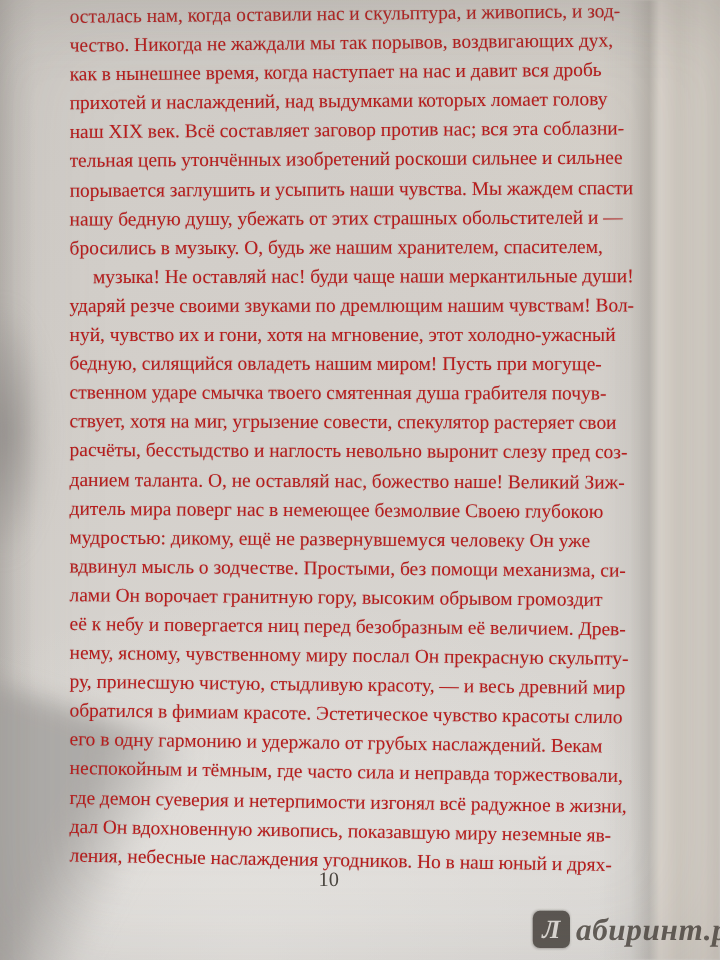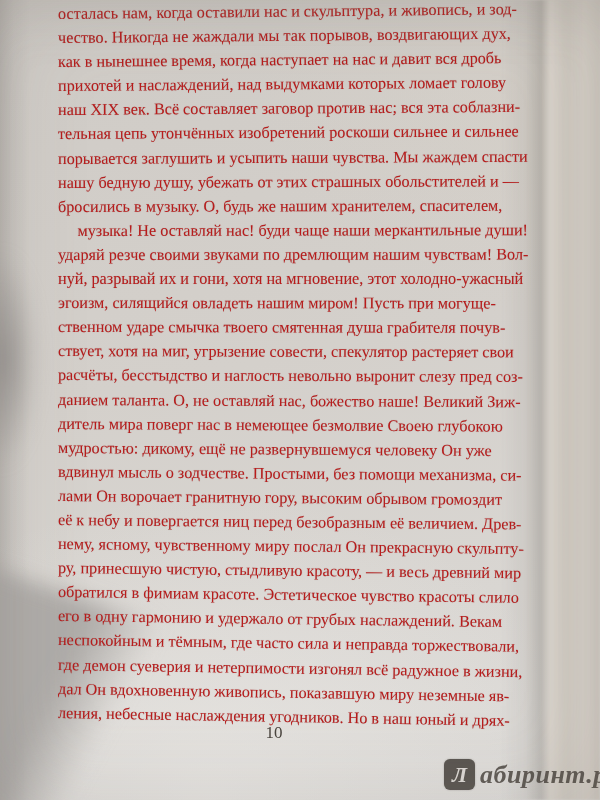--- a/index.html
+++ b/index.html
@@ -66,22 +66,22 @@
       <div class="text-line" style="transform: rotate(-0.545deg) scaleX(1);">чество. Никогда не жаждали мы так порывов, воздвигающих дух,</div>
       <div class="text-line" style="transform: rotate(-0.49deg) scaleX(1);">как в нынешнее время, когда наступает на нас и давит вся дробь</div>
       <div class="text-line" style="transform: rotate(-0.435deg) scaleX(1);">прихотей и наслаждений, над выдумками которых ломает голову</div>
       <div class="text-line" style="transform: rotate(-0.38deg) scaleX(1);">наш XIX век. Всё составляет заговор против нас; вся эта соблазни-</div>
       <div class="text-line" style="transform: rotate(-0.325deg) scaleX(1);">тельная цепь утончённых изобретений роскоши сильнее и сильнее</div>
       <div class="text-line" style="transform: rotate(-0.27deg) scaleX(1);">порывается заглушить и усыпить наши чувства. Мы жаждем спасти</div>
       <div class="text-line" style="transform: rotate(-0.215deg) scaleX(1);">нашу бедную душу, убежать от этих страшных обольстителей и —</div>
       <div class="text-line" style="transform: rotate(-0.16deg) scaleX(1);">бросились в музыку. О, будь же нашим хранителем, спасителем,</div>
       <div class="text-line" style="transform: rotate(-0.105deg) scaleX(1); text-align: right;">музыка! Не оставляй нас! буди чаще наши меркантильные души!</div>
       <div class="text-line" style="transform: rotate(-0.05deg) scaleX(0.9979);">ударяй резче своими звуками по дремлющим нашим чувствам! Вол-</div>
-      <div class="text-line" style="transform: rotate(0.005deg) scaleX(1);">нуй, разрывай их и гони, хотя на мгновение, этот холодно-ужасный</div>
-      <div class="text-line" style="transform: rotate(0.06deg) scaleX(1);">эгоизм, силящийся овладеть нашим миром! Пусть при могуще-</div>
+      <div class="text-line" style="transform: rotate(0.005deg) scaleX(1);">нуй, чувство их и гони, хотя на мгновение, этот холодно-ужасный</div>
+      <div class="text-line" style="transform: rotate(0.06deg) scaleX(1);">бедную, силящийся овладеть нашим миром! Пусть при могуще-</div>
       <div class="text-line" style="transform: rotate(0.115deg) scaleX(1);">ственном ударе смычка твоего смятенная душа грабителя почув-</div>
       <div class="text-line" style="transform: rotate(0.17deg) scaleX(1);">ствует, хотя на миг, угрызение совести, спекулятор растеряет свои</div>
       <div class="text-line" style="transform: rotate(0.225deg) scaleX(1);">расчёты, бесстыдство и наглость невольно выронит слезу пред соз-</div>
       <div class="text-line" style="transform: rotate(0.28deg) scaleX(1);">данием таланта. О, не оставляй нас, божество наше! Великий Зиж-</div>
       <div class="text-line" style="transform: rotate(0.335deg) scaleX(1);">дитель мира поверг нас в немеющее безмолвие Своею глубокою</div>
       <div class="text-line" style="transform: rotate(0.39deg) scaleX(1);">мудростью: дикому, ещё не развернувшемуся человеку Он уже</div>
       <div class="text-line" style="transform: rotate(0.445deg) scaleX(1);">вдвинул мысль о зодчестве. Простыми, без помощи механизма, си-</div>
       <div class="text-line" style="transform: rotate(0.5deg) scaleX(1);">лами Он ворочает гранитную гору, высоким обрывом громоздит</div>
       <div class="text-line" style="transform: rotate(0.555deg) scaleX(1);">её к небу и повергается ниц перед безобразным её величием. Древ-</div>
       <div class="text-line" style="transform: rotate(0.61deg) scaleX(1);">нему, ясному, чувственному миру послал Он прекрасную скульпту-</div>

